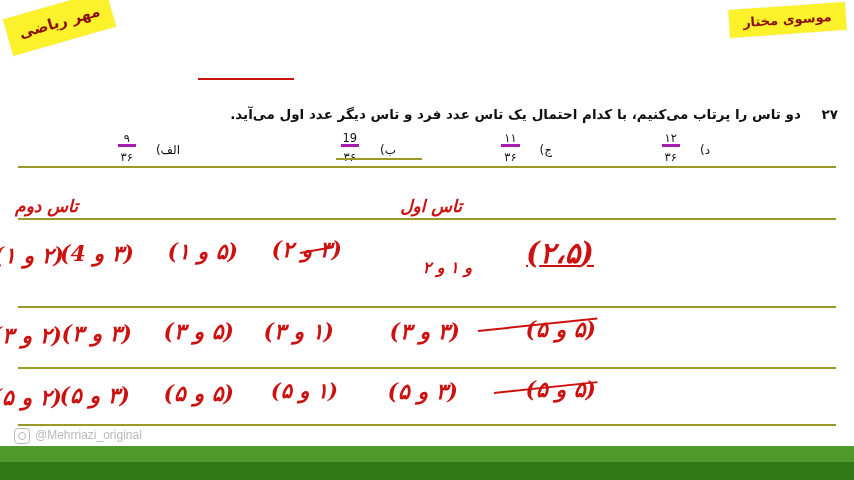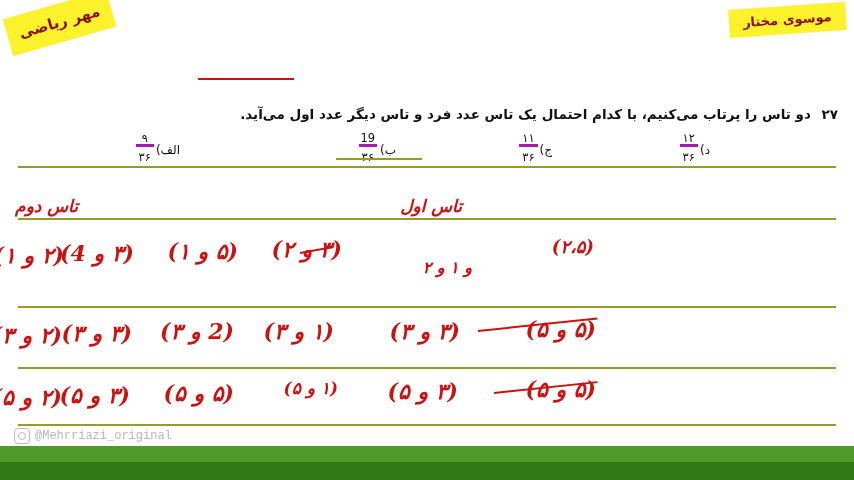--- a/index.html
+++ b/index.html
@@ -86,42 +86,42 @@
     direction: rtl;
     text-align: right;
     font-size: 13.5px;
     color: #111111;
     font-family: "DejaVu Sans", sans-serif;
     font-weight: bold;
   }
   .q-num {
     color: #111111;
     font-weight: bold;
-    margin-left: 6px;
+    margin-left: 16px;
   }
 
   
   .options-row {
     position: absolute;
     top: 128px;
     right: 16px;
     left: 16px;
     height: 42px;
     direction: rtl;
   }
   .option {
     position: absolute;
     direction: rtl;
     display: flex;
     align-items: center;
     font-size: 12px;
     color: #111111;
     font-family: "DejaVu Sans", sans-serif;
   }
-  .opt-label { margin-left: 2px; }
+  .opt-label { margin-left: 20px; }
   .frac {
     display: inline-flex;
     flex-direction: column;
     align-items: center;
     line-height: 1.05;
     font-size: 11.5px;
   }
   .frac .num { padding: 0 3px; }
   .frac .den { padding: 4px 3px; border-top: 3px solid #a21caf; }
   .opt-a { right: 658px; top: 4px; }
@@ -156,59 +156,58 @@
     color: #cc1111;
     font-family: "DejaVu Serif", serif;
     font-style: italic;
     font-weight: bold;
     direction: rtl;
     white-space: nowrap;
   }
   .col-head-right { top: 196px; right: 392px; font-size: 17px; margin-left: 26px; }
   .col-head-left  { top: 196px; right: 776px; font-size: 17px; }
 
-  .r1c1 { top: 236px; right: 260px; font-size: 18px; }
+  .r1c1 { top: 236px; right: 260px; font-size: 29px; text-decoration: underline; }
   .r1c2 { top: 258px; right: 382px; font-size: 16px; }
   .r1c3 { top: 236px; right: 512px; font-size: 22px; }
   .r1c4 { top: 238px; right: 616px; font-size: 22px; }
   .r1c5 { top: 240px; right: 720px; font-size: 22px; }
 
   .r2c1 { top: 316px; right: 258px; font-size: 22px; }
   .r2c2 { top: 318px; right: 394px; font-size: 22px; }
   .r2c3 { top: 318px; right: 520px; font-size: 22px; margin-left: 28px; }
   .r2c4 { top: 318px; right: 620px; font-size: 22px; }
   .r2c5 { top: 320px; right: 722px; font-size: 22px; }
 
   .r3c1 { top: 376px; right: 258px; font-size: 22px; }
   .r3c2 { top: 378px; right: 396px; font-size: 22px; }
-  .r3c3 { top: 378px; right: 516px; font-size: 17px; }
+  .r3c3 { top: 378px; right: 516px; font-size: 21px; }
   .r3c4 { top: 380px; right: 620px; font-size: 22px; }
   .r3c5 { top: 382px; right: 724px; font-size: 22px; }
 
   
   .strike {
     position: absolute;
     background: #cc1111;
     height: 2px;
     transform-origin: left center;
   }
   .strike-1 { top: 330px; right: 256px; width: 120px; transform: rotate(-6deg); }
   .strike-2 { top: 392px; right: 256px; width: 104px; transform: rotate(-6deg); }
   .strike-3 { top: 252px; right: 520px; width: 34px; transform: rotate(-10deg); }
 
   
   .watermark {
     position: absolute;
     left: 14px;
     bottom: 36px;
     display: flex;
-    align-items: center;
     color: #b9b9b9;
     font-size: 12px;
-    font-family: Liberation Mono, monospace;
+    font-family: Liberation Sans, sans-serif;
   }
   .wm-icon {
     width: 14px;
     height: 14px;
     border: 1.5px solid #b9b9b9;
     border-radius: 4px;
     margin-right: 5px;
     position: relative;
   }
   .wm-icon::after {
@@ -288,21 +287,21 @@
   <div class="hand-cell r1c1">(۲،۵)</div>
   <div class="hand-cell r1c2">و ۱ و ۲</div>
   <div class="hand-cell r1c3">(۳ و ۲)</div>
   <div class="hand-cell r1c4">(۵ و ۱)</div>
   <div class="hand-cell r1c5">(۳ و 4)</div>
   <div class="hand-cell" style="top:242px; right:790px; font-size:22px;">(۲ و ۱)</div>
 
   <div class="hand-cell r2c1">(۵ و ۵)</div>
   <div class="hand-cell r2c2">(۳ و ۳)</div>
   <div class="hand-cell r2c3">(۱ و ۳)</div>
-  <div class="hand-cell r2c4">(2 و ۳)</div>
+  <div class="hand-cell r2c4">(۵ و ۳)</div>
   <div class="hand-cell r2c5">(۳ و ۳)</div>
   <div class="hand-cell" style="top:322px; right:792px; font-size:22px;">(۲ و ۳)</div>
 
   <div class="hand-cell r3c1">(۵ و ۵)</div>
   <div class="hand-cell r3c2">(۳ و ۵)</div>
   <div class="hand-cell r3c3">(۱ و ۵)</div>
   <div class="hand-cell r3c4">(۵ و ۵)</div>
   <div class="hand-cell r3c5">(۳ و ۵)</div>
   <div class="hand-cell" style="top:384px; right:792px; font-size:22px;">(۲ و ۵)</div>
 

